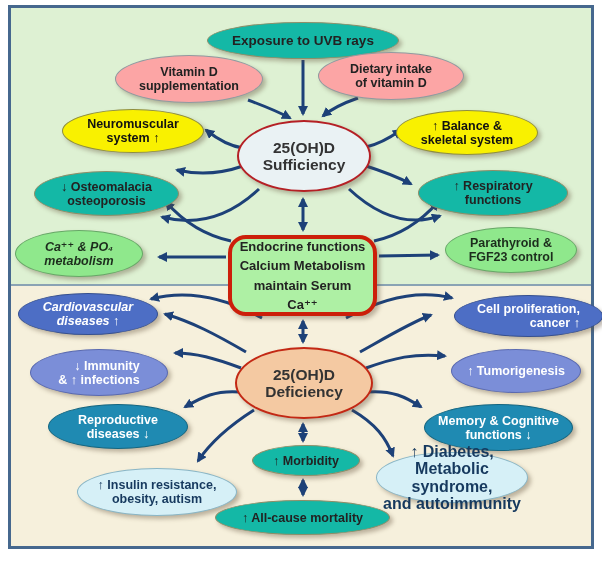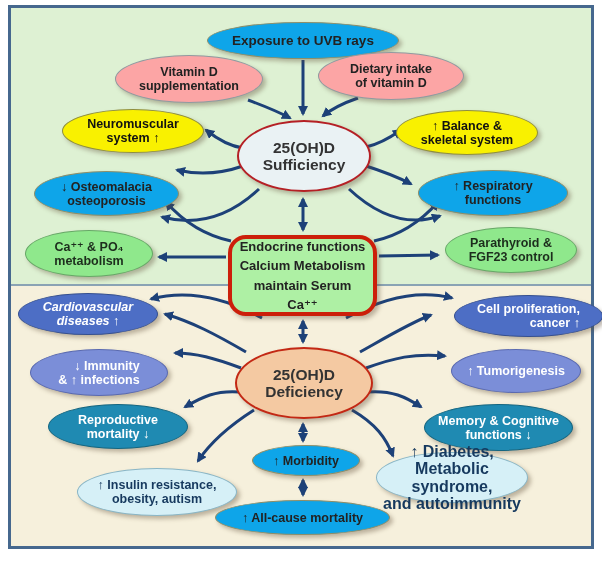--- a/index.html
+++ b/index.html
@@ -11,41 +11,41 @@
                background:#def1d3; }
   .panel-bottom { position:absolute; left:11px; top:284px; width:580px; height:262px;
                   background:#f6f0dc; border-top:2px solid #8aa3b4; box-sizing:border-box; }
   svg.arrows { position:absolute; left:0; top:0; z-index:5; pointer-events:none; }
   .node { position:absolute; z-index:10; border-radius:50%;
           display:flex; align-items:center; justify-content:center;
           text-align:center; white-space:pre-line;
           font-weight:bold; font-size:12.5px; line-height:1.12; color:#222;
           box-sizing:border-box; box-shadow:3px 3px 4px rgba(95,75,55,0.38);
           padding:2px 6px; }
-  .c-paleyellow { background:#0ea5e9; border:1.5px solid #8e8e68; }
+  .c-paleyellow { background:#14b8a6; border:1.5px solid #8e8e68; }
   .c-white      { background:#fca5a5; border:1.5px solid #909aa0; }
   .c-yellow     { background:#f9f100; border:1.5px solid #8e8e40; color:#111; }
   .c-green      { background:#8fe88c; border:1.5px solid #67a867; color:#1d2d1d; }
   .c-royal      { background:#4d6ec5; border:1.5px solid #36508f; color:#ffffff; }
   .c-periwinkle { background:#7b8ed8; border:1.5px solid #5a6ab0; color:#ffffff;text-align:right; }
   .c-teal       { background:#1f8ab2; border:1.5px solid #156680; color:#ffffff; }
   .c-lightcyan  { background:#d6f0f7; border:1.5px solid #8ab6c6; color:#16395e; }
   .c-suff { background:#eaf2f4; border:2.5px solid #b52025; color:#333; }
   .c-defi { background:#f4c9a2; border:2.5px solid #c32814; color:#333; }
   .box-endo { border-radius:16px; background:#aef0a4; border:4px solid #cc1f0a;
               color:#222; font-size:13px; line-height:1.5; border-radius:18px; }
 
   #n-uvb      { left:207px; top:22px;  width:192px; height:37px; font-size:13.5px; }
   #n-vitd     { left:115px; top:55px;  width:148px; height:48px; }
   #n-diet     { left:318px; top:52px;  width:146px; height:48px; }
   #n-neuro    { left:62px;  top:109px; width:142px; height:44px; }
   #n-balance  { left:396px; top:110px; width:142px; height:45px; }
   #n-osteo    { left:34px;  top:171px; width:145px; height:45px; }
   #n-resp     { left:418px; top:170px; width:150px; height:46px; }
-  #n-capo     { left:25px;  top:230px; width:128px; height:47px; }
+  #n-capo     { left:15px;  top:230px; width:128px; height:47px;font-style:italic; }
   #n-para     { left:445px; top:227px; width:132px; height:46px; }
   #n-suff     { left:237px; top:120px; width:134px; height:72px; font-size:15.5px; }
   #n-endo     { left:228px; top:235px; width:149px; height:81px; }
   #n-defi     { left:235px; top:347px; width:138px; height:72px; font-size:15.5px; }
   #n-cardio   { left:18px;  top:293px; width:140px; height:42px;font-style:italic; }
   #n-immun    { left:30px;  top:349px; width:138px; height:47px; }
   #n-repro    { left:48px;  top:404px; width:140px; height:45px; }
   #n-insulin  { left:77px;  top:468px; width:160px; height:48px; }
   #n-morb     { left:252px; top:445px; width:108px; height:31px; }
   #n-allcause { left:215px; top:500px; width:175px; height:35px; }
@@ -127,21 +127,21 @@
   <div class="node box-endo" id="n-endo">Endocrine functions
 Calcium Metabolism
 maintain Serum Ca⁺⁺</div>
   <div class="node c-defi" id="n-defi">25(OH)D
 Deficiency</div>
   <div class="node c-royal" id="n-cardio">Cardiovascular
 diseases ↑</div>
   <div class="node c-periwinkle" id="n-immun">↓ Immunity
 &amp; ↑ infections</div>
   <div class="node c-teal" id="n-repro">Reproductive
-mortality ↓</div>
+diseases ↓</div>
   <div class="node c-lightcyan" id="n-insulin">↑ Insulin resistance,
 obesity, autism</div>
   <div class="node c-paleyellow" id="n-morb">↑ Morbidity</div>
   <div class="node c-paleyellow" id="n-allcause">↑ All-cause mortality</div>
   <div class="node c-royal" id="n-cell">Cell proliferation,
 cancer ↑</div>
   <div class="node c-periwinkle" id="n-tumor">↑ Tumorigenesis</div>
   <div class="node c-teal" id="n-memory">Memory &amp; Cognitive
 functions ↓</div>
   <div class="node c-lightcyan" id="n-diab">↑ Diabetes,

